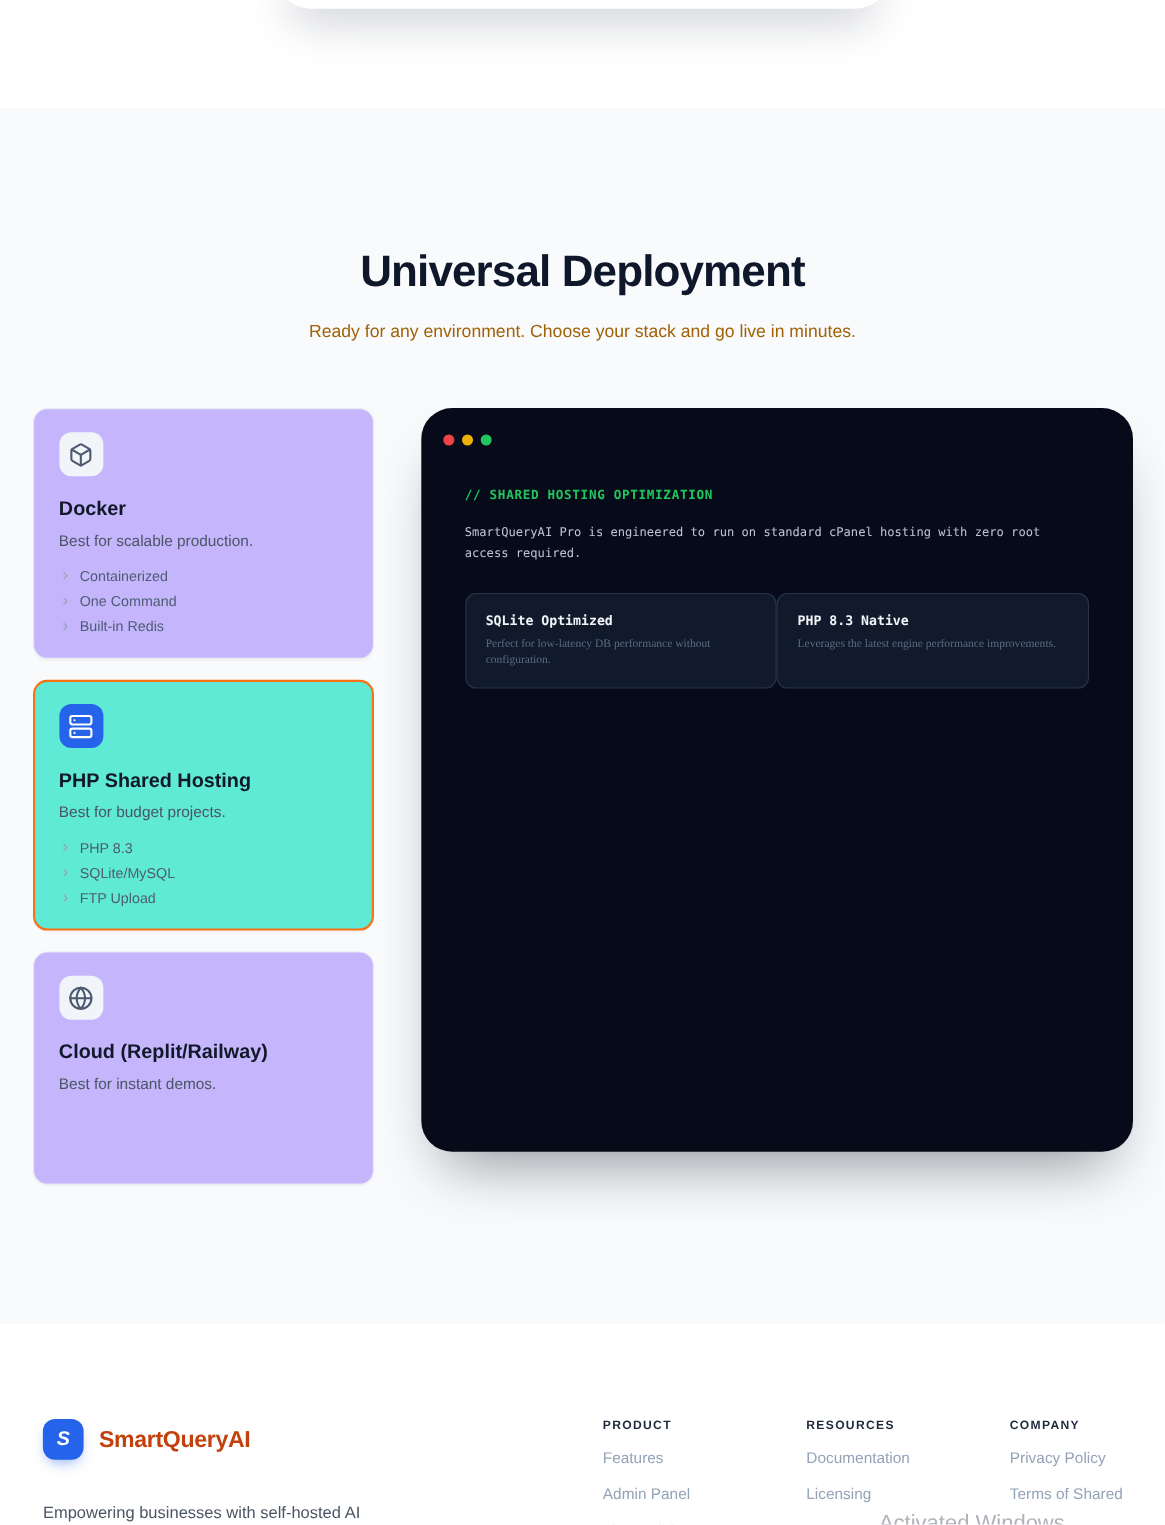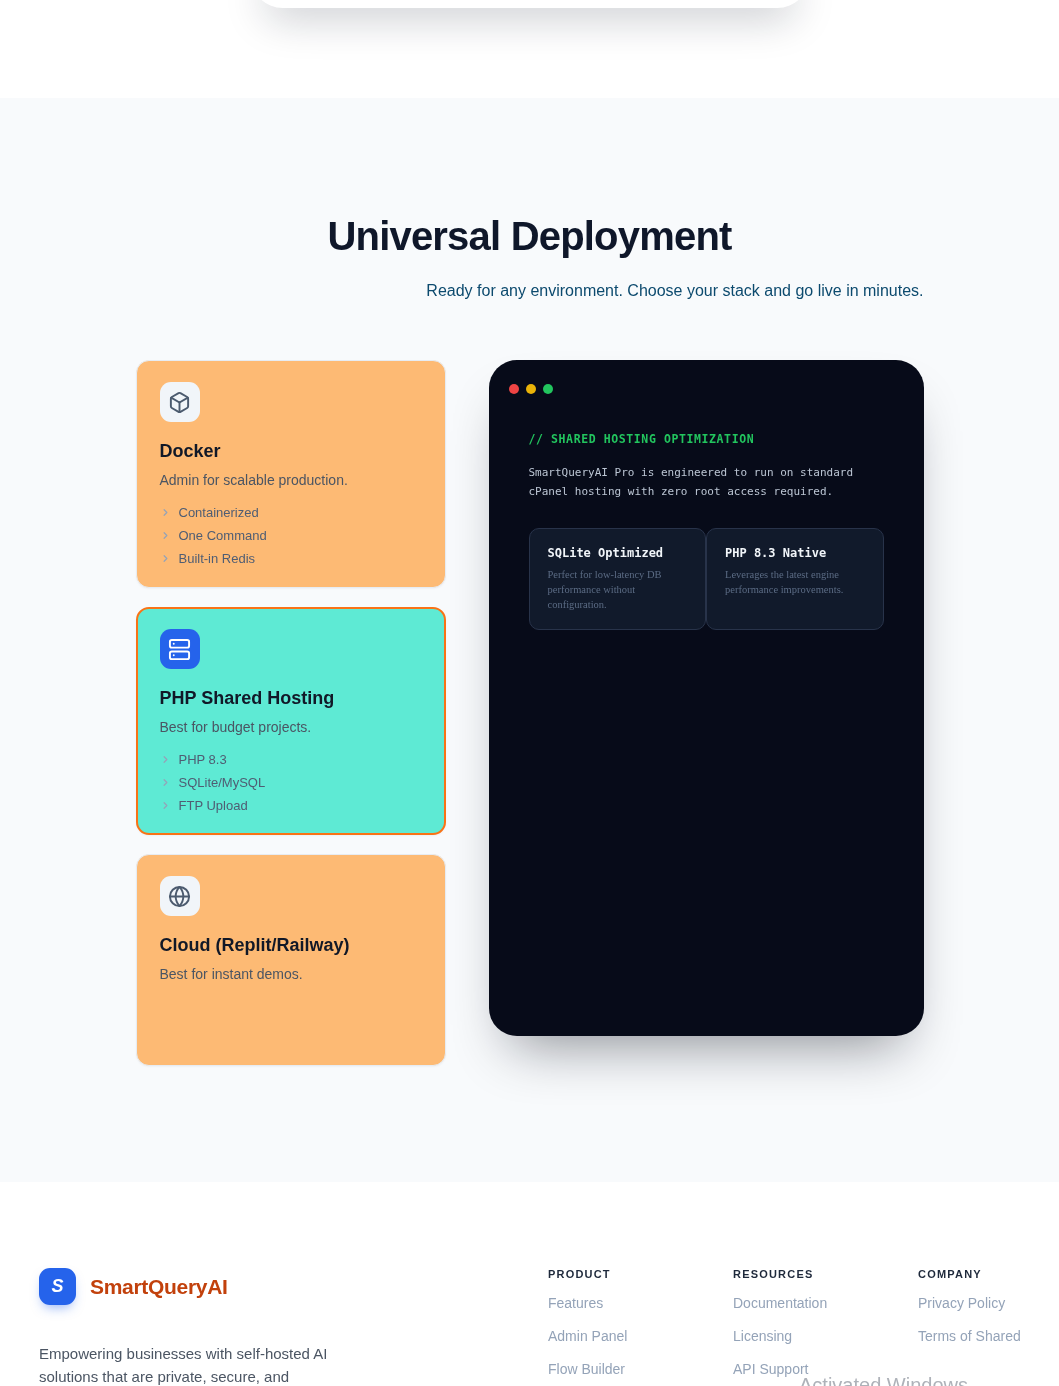--- a/index.html
+++ b/index.html
@@ -13,36 +13,36 @@
   
   .top-band { position:relative; height:98px; background:#ffffff; overflow:hidden; }
   .prev-card-shadow {
     position:absolute; left:50%; transform:translateX(-50%); top:-58px;
     width:560px; height:66px; background:#ffffff; border-radius:34px;
     box-shadow:0 24px 42px -14px rgba(15,23,42,0.22);
   }
 
   
   .deploy-section { background:#f8fafc; padding:112px 0; }
-  .container { width:788px; margin:4px auto; }
+  .container { width:1000px; margin:15px auto; }
   .section-title {
     text-align:center; font-size:40px; font-weight:800; letter-spacing:-0.8px;
     color:#0f172a;
   }
   .section-subtitle {
-    text-align:right; font-size:16px; color:#0c4a6e; margin-top:23px;
+    text-align:center; font-size:16px; color:#a16207; margin-top:23px;
   }
   .deploy-grid {
     margin-top:60px; display:grid; grid-template-columns:310px 1fr; gap:43px;
     align-items:start;
   }
 
   
   .stack-card {
-    background:#fdba74; border:1px solid #e7ecf2; border-radius:13px;
+    background:#c4b5fd; border:1px solid #e7ecf2; border-radius:13px;
     padding:21px 23px; min-height:212px; margin-bottom:19px; cursor:pointer;
     box-shadow:0 1px 2px rgba(15,23,42,0.04);
   }
   .stack-card:last-child { margin-bottom:0; }
   .stack-card.selected {
     border:2px solid #f97316; background:#5eead4; padding:20px 22px;
   }
   .icon-tile {
     width:40px; height:40px; border-radius:11px; background:#f1f5f9;
     display:flex; align-items:center; justify-content:center; color:#4b5a6e;
@@ -133,21 +133,21 @@
           <div class="icon-tile">
             <span style="display:flex;">
               <svg viewBox="0 0 24 24" fill="none" stroke="currentColor" stroke-width="2" stroke-linecap="round" stroke-linejoin="round" width="23" height="23">
                 <path d="M21 16V8a2 2 0 0 0-1-1.73l-7-4a2 2 0 0 0-2 0l-7 4A2 2 0 0 0 3 8v8a2 2 0 0 0 1 1.73l7 4a2 2 0 0 0 2 0l7-4A2 2 0 0 0 21 16z"></path>
                 <polyline points="3.27 6.96 12 12.01 20.73 6.96"></polyline>
                 <line x1="12" y1="22.08" x2="12" y2="12"></line>
               </svg>
             </span>
           </div>
           <div class="stack-name">Docker</div>
-          <div class="stack-desc">Admin for scalable production.</div>
+          <div class="stack-desc">Best for scalable production.</div>
           <ul class="stack-features">
             <li>
               <svg class="chev" viewBox="0 0 24 24" fill="none" stroke="currentColor" stroke-width="2.6" stroke-linecap="round" stroke-linejoin="round">
                   <polyline points="9 18 15 12 9 6"></polyline>
                 </svg>
               <span>Containerized</span>
             </li>
             <li>
               <svg class="chev" viewBox="0 0 24 24" fill="none" stroke="currentColor" stroke-width="2.6" stroke-linecap="round" stroke-linejoin="round">
                   <polyline points="9 18 15 12 9 6"></polyline>

